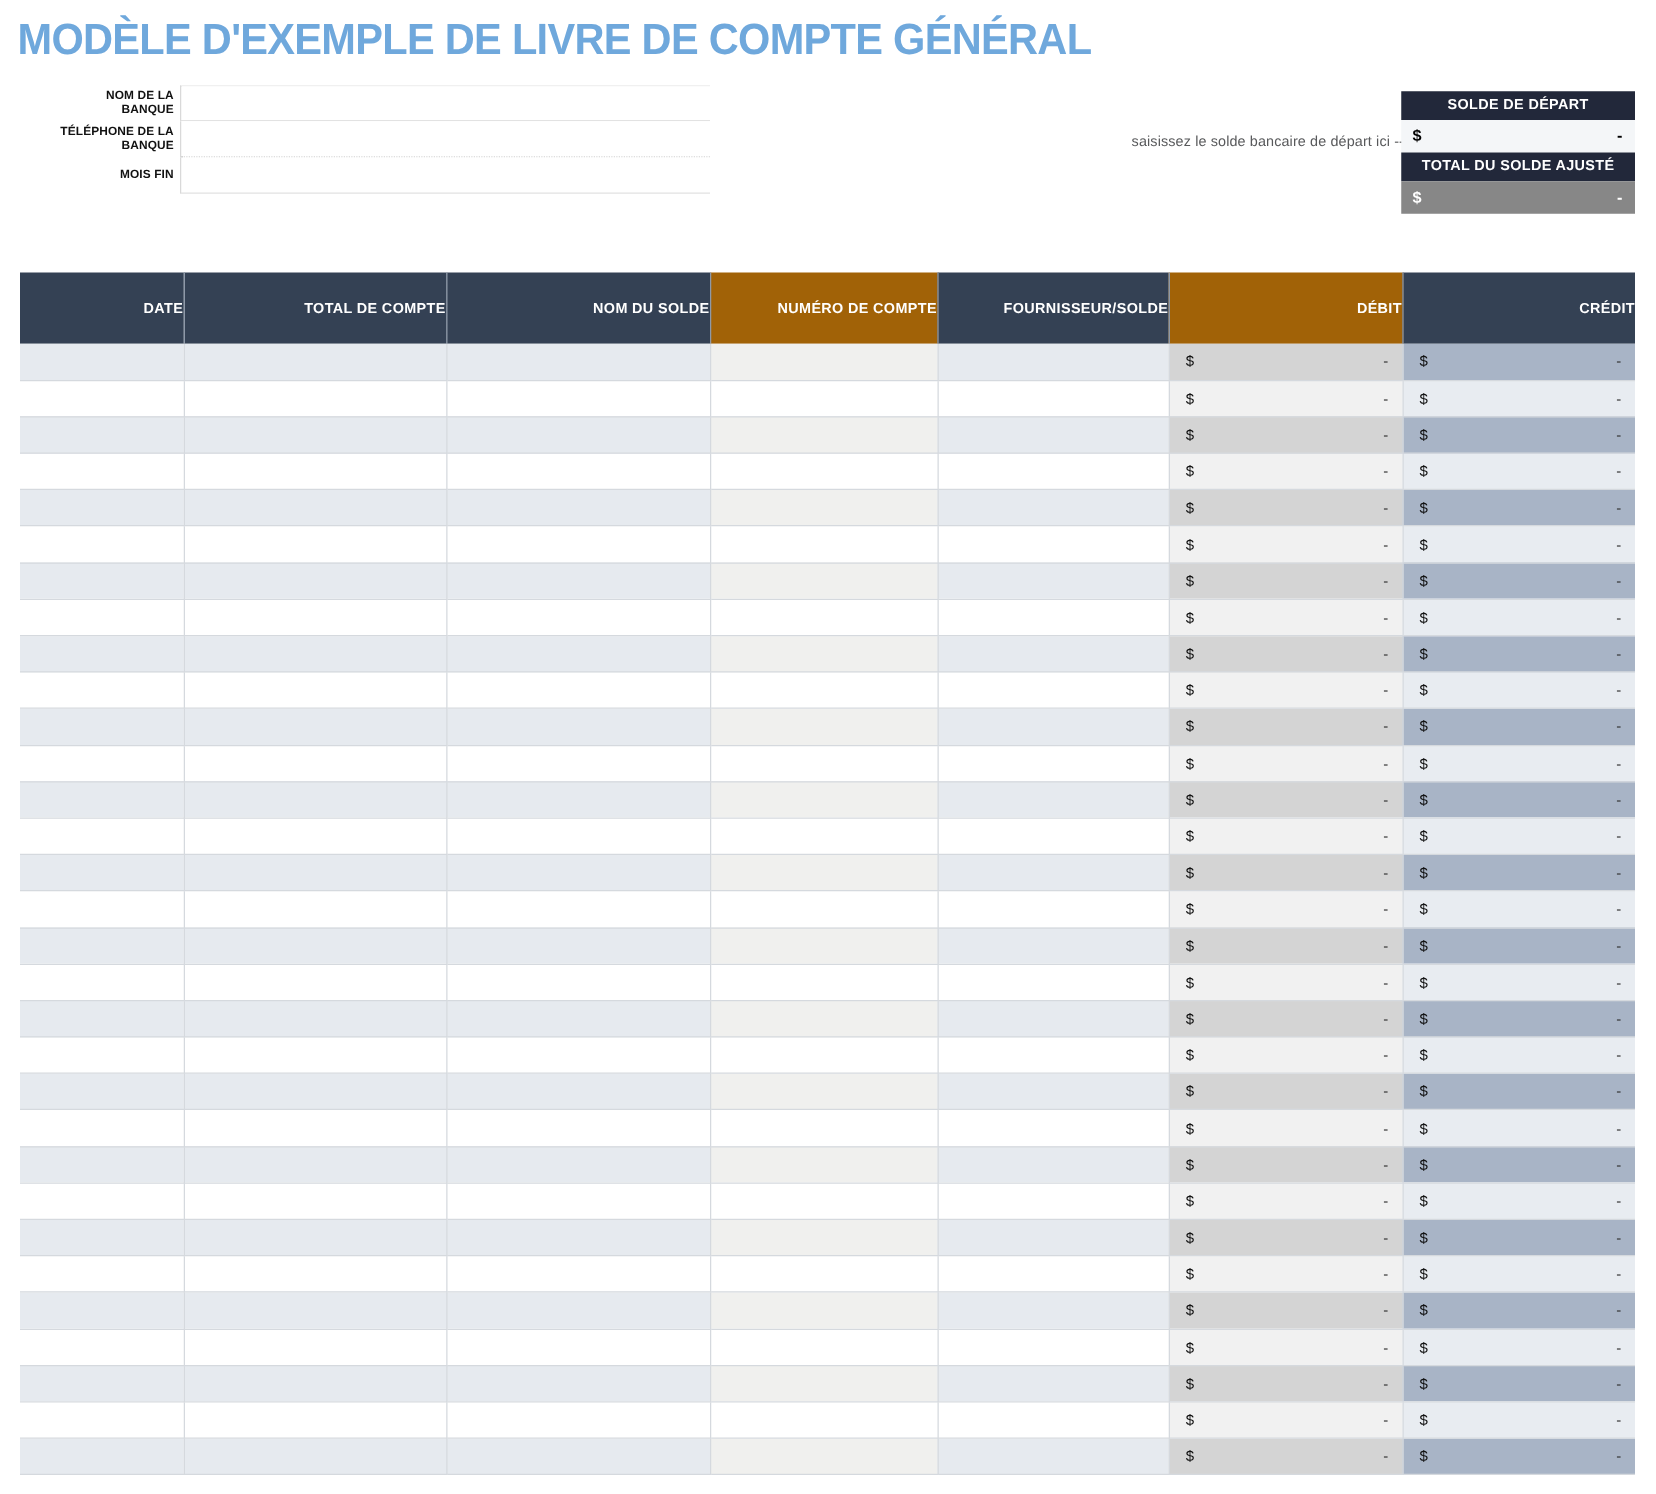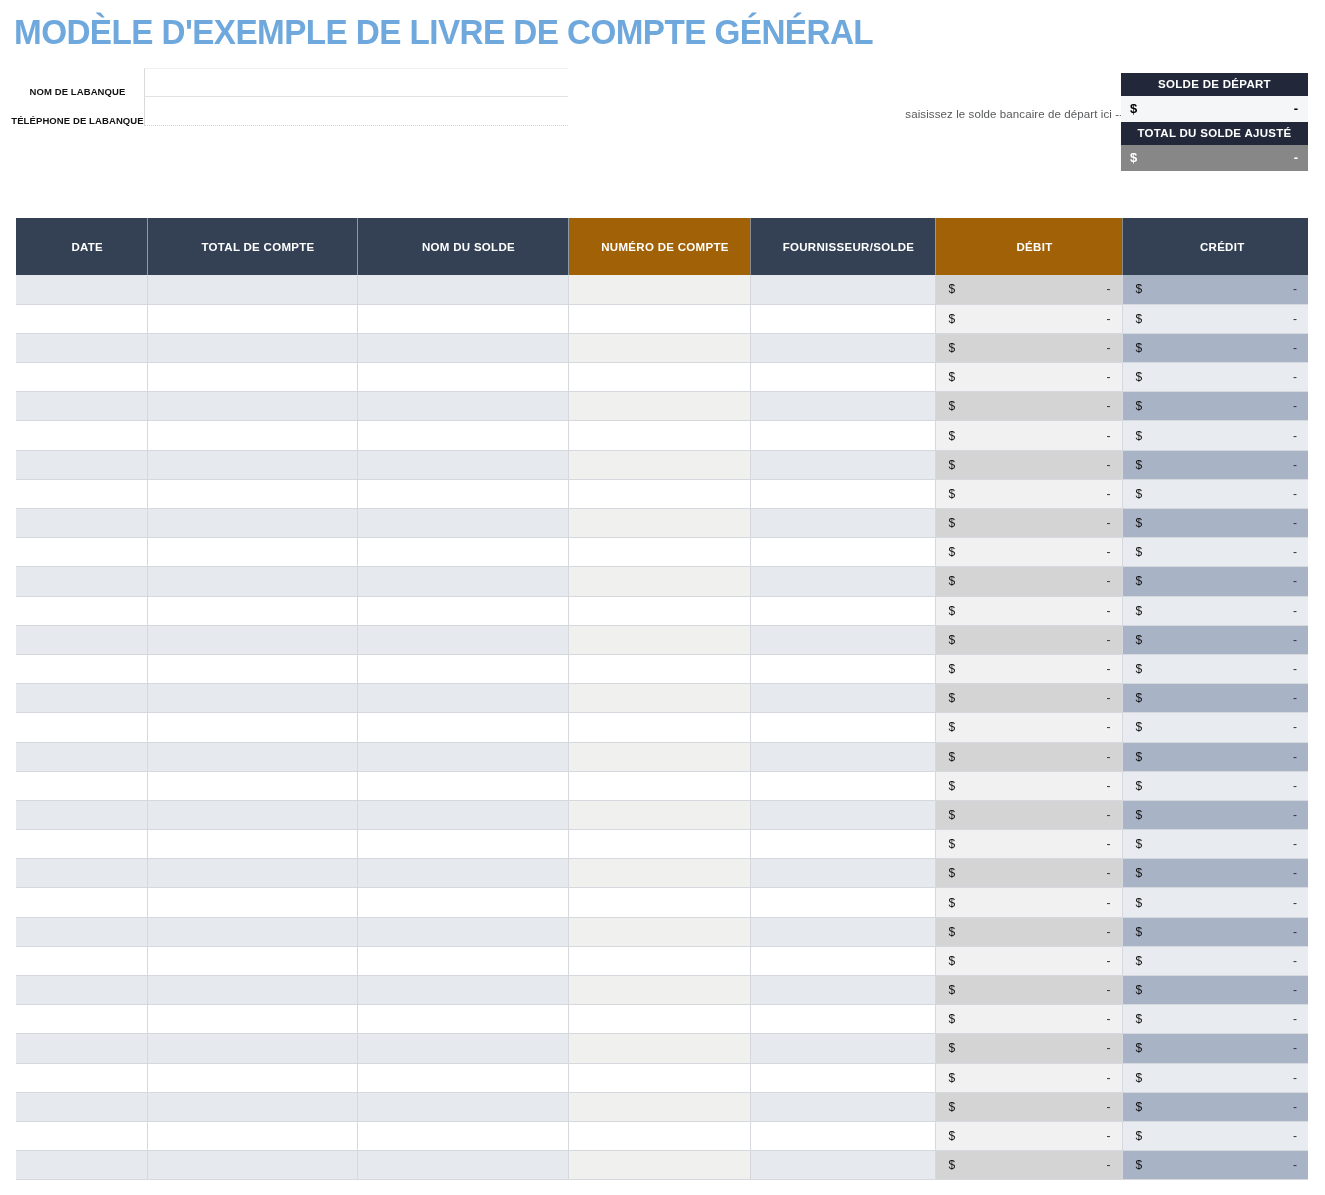--- a/index.html
+++ b/index.html
@@ -45,21 +45,21 @@
   }
   .form-label {
     width: 128px;
     flex: 0 0 128px;
     text-align: right;
     font-size: 9.5px;
     font-weight: bold;
     line-height: 10.5px;
     letter-spacing: 0.1px;
     display: flex;
-    flex-direction: row;
+    flex-direction: column;
     justify-content: center;
     align-items: flex-end;
     padding-right: 5px;
     box-sizing: border-box;
     color: #111111;
   }
   .form-label span { display: block; white-space: nowrap; }
   .form-input {
     flex: 1 1 auto;
     border-left: 1px solid #d9d9d9;
@@ -119,21 +119,21 @@
     width: 1292px;
     border-collapse: collapse;
     table-layout: fixed;
   }
   #ledger th {
     height: 57px;
     font-size: 11.5px;
     font-weight: bold;
     letter-spacing: 0.3px;
     color: #ffffff;
-    text-align: center;
+    text-align: right;
     padding: 0 0 0 12px;
     vertical-align: middle;
     box-sizing: border-box;
     border-right: 1px solid #8e99a8;
   }
   #ledger th.navy { background: #344154; }
   #ledger th.grey { background: #a16207; border-right: 1px solid #8a8a8a; }
   #ledger th:last-child { border-right: none; padding-left: 14px; }
 
   #ledger td {
@@ -181,20 +181,26 @@
         <span>BANQUE</span>
       </div>
       <div class="form-input"></div>
     </div>
     <div class="form-row">
       <div class="form-label">
         <span>TÉLÉPHONE DE LA</span>
         <span>BANQUE</span>
       </div>
       <div class="form-input dotted"></div>
+    </div>
+    <div class="form-row">
+      <div class="form-label">
+        <span>MOIS FIN</span>
+      </div>
+      <div class="form-input"></div>
     </div>
   </div>
 
 <div id="balance-note">saisissez le solde bancaire de départ ici --&gt;</div>
 
 <div id="balance-block">
   <div class="bal-header">SOLDE DE DÉPART</div>
   <div class="bal-value light">
     <span>$</span>
     <span class="dash">-</span>

